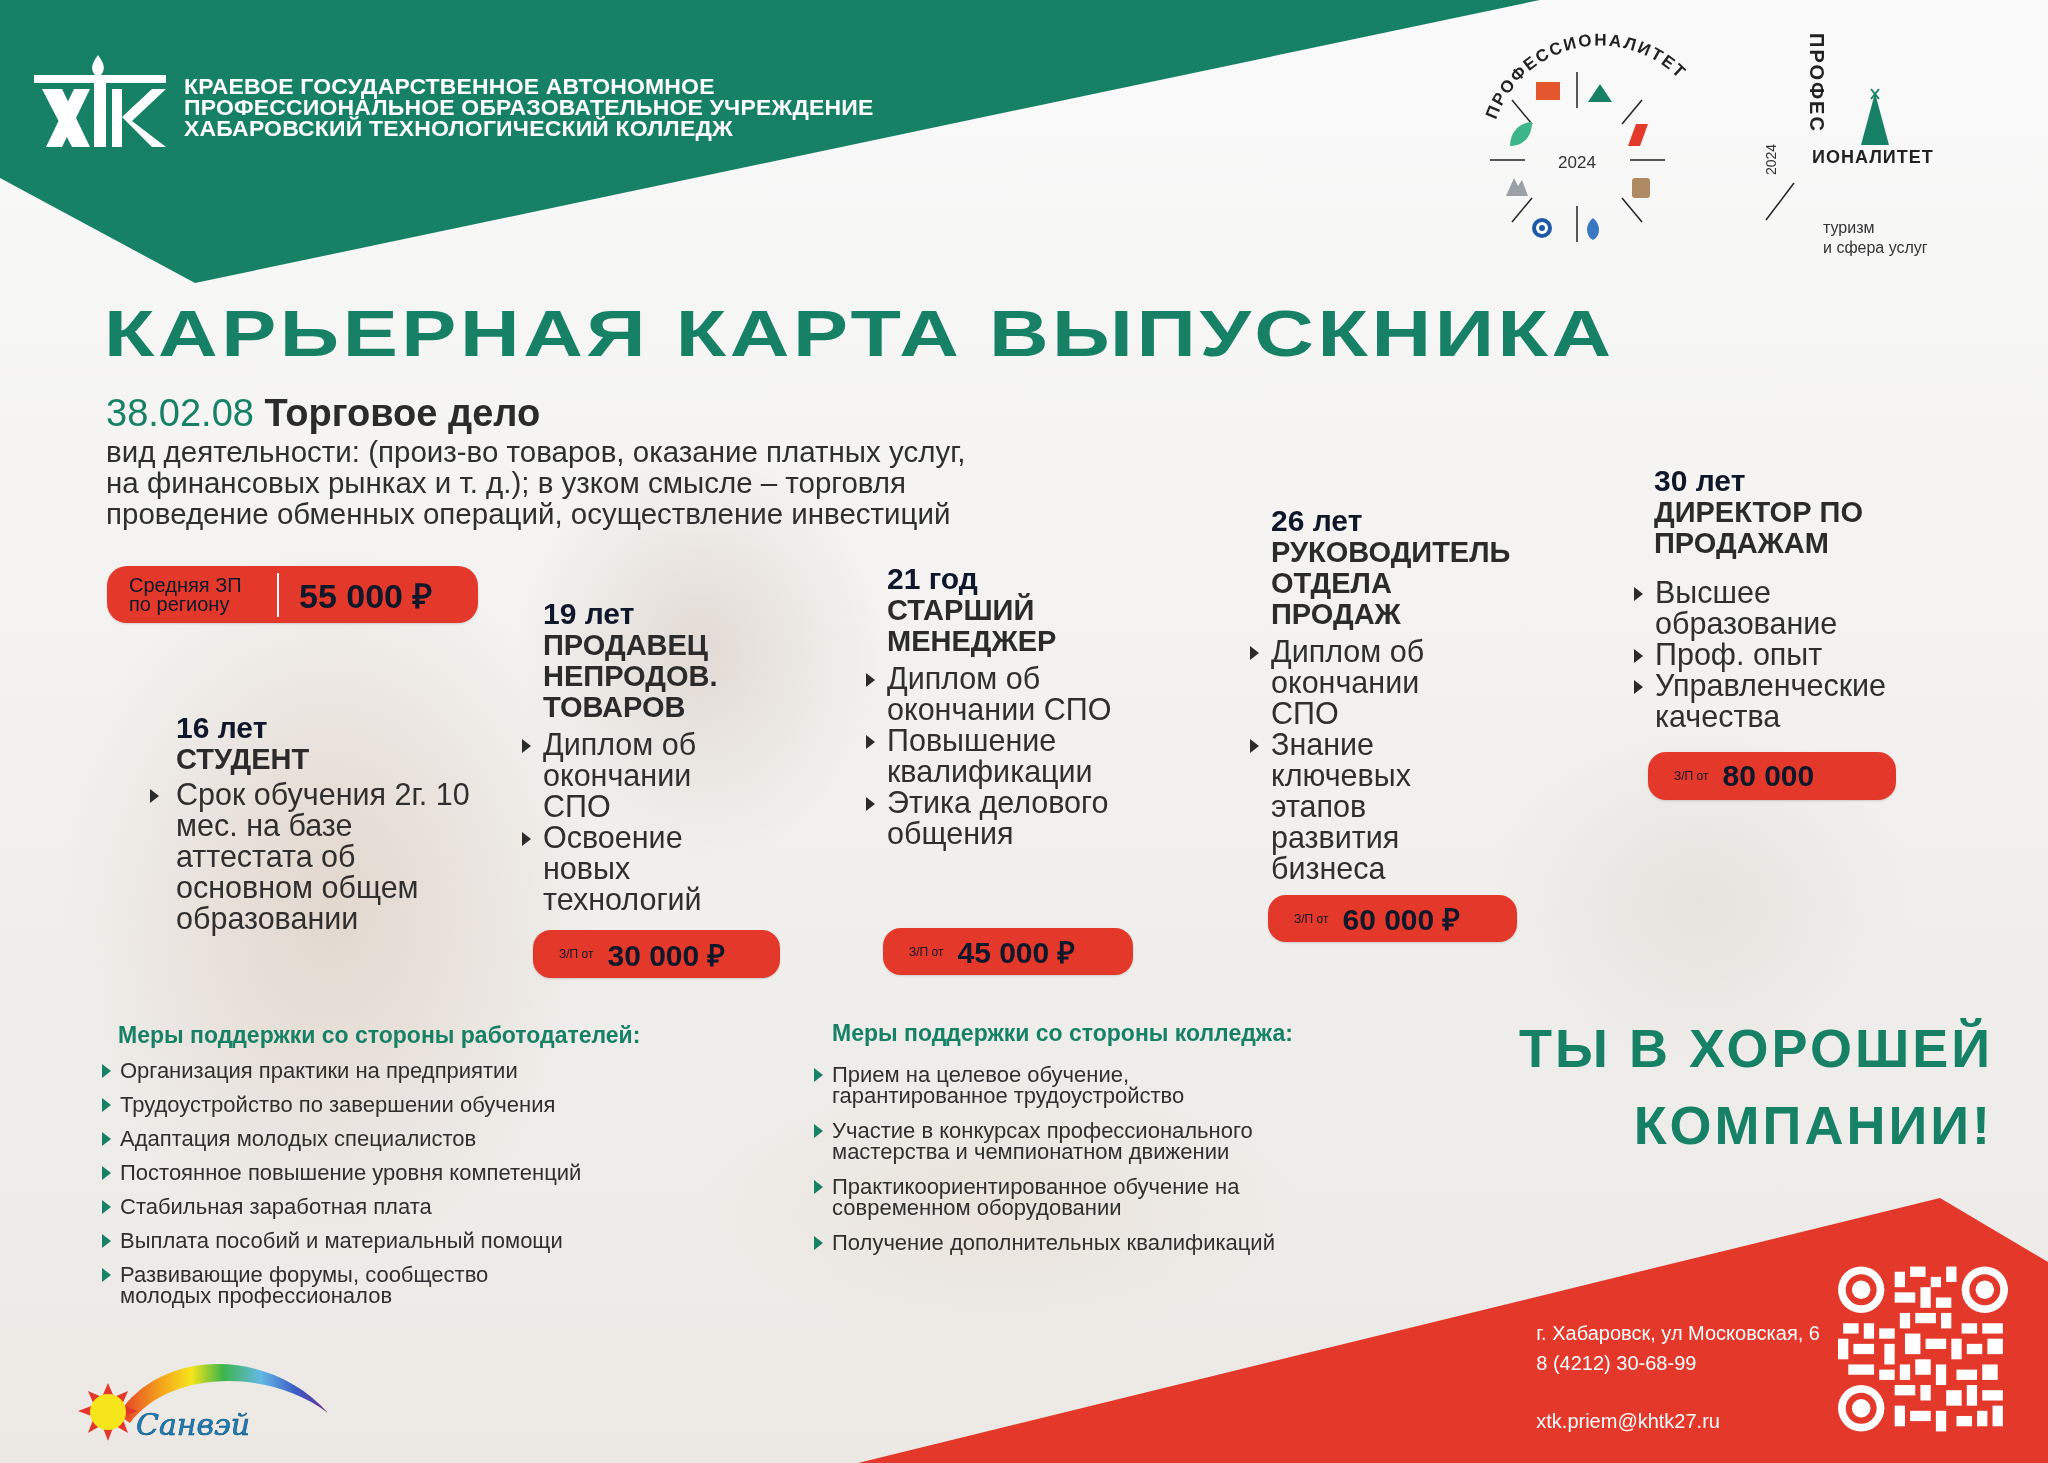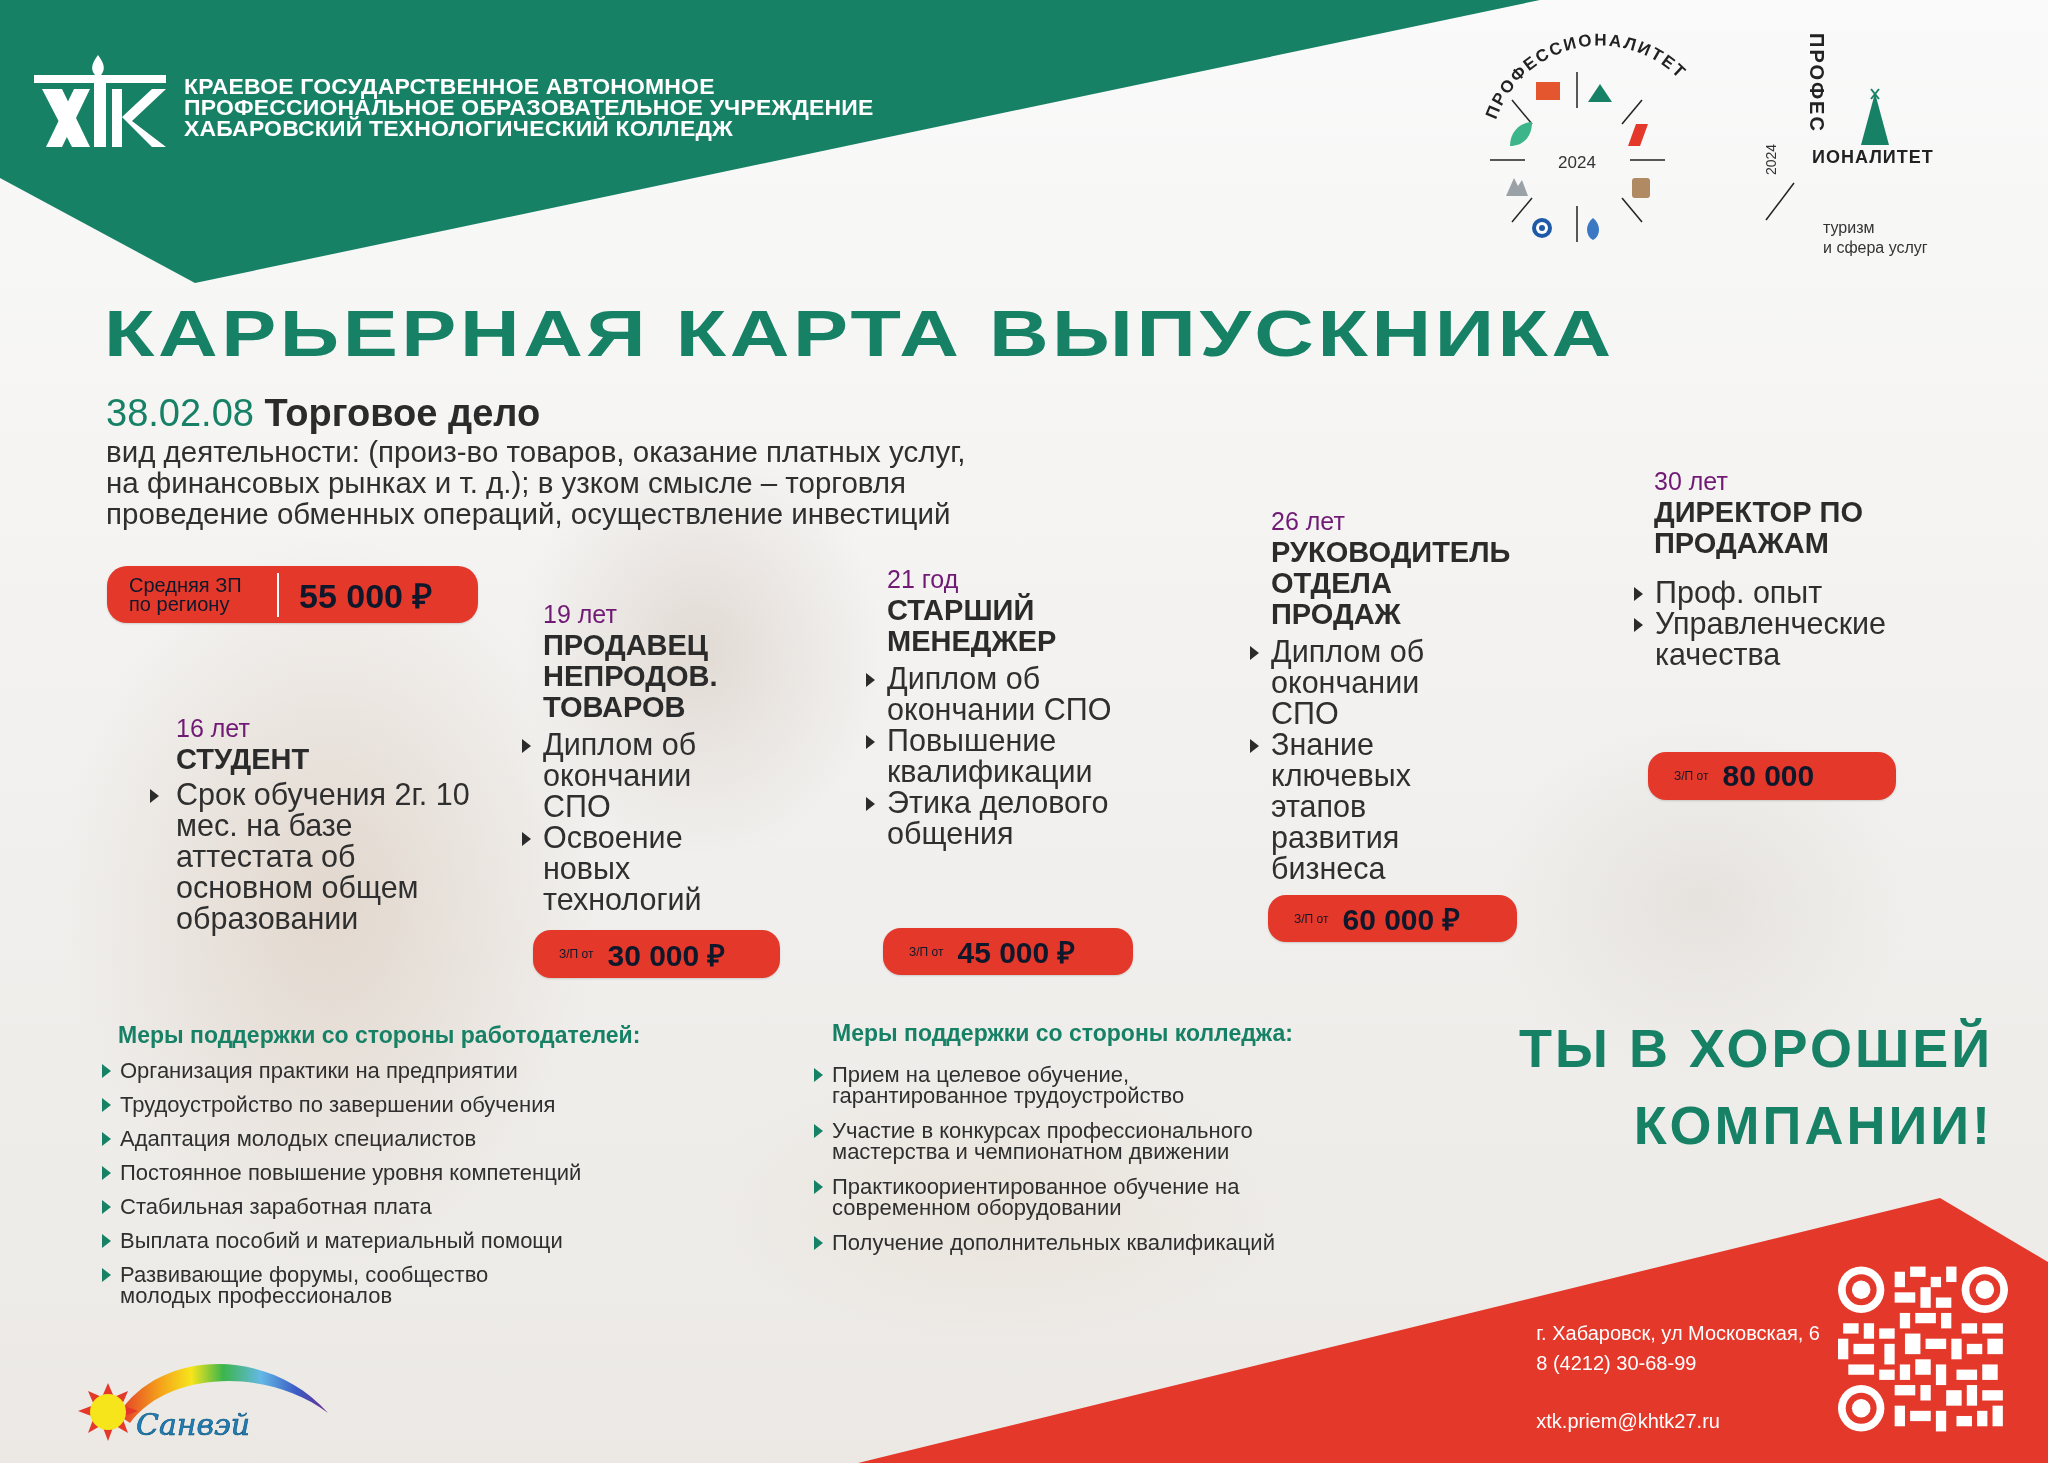--- a/index.html
+++ b/index.html
@@ -64,21 +64,21 @@
   }
   .pill .small { font-size: 12px; margin-left: 26px; margin-right: 14px; white-space: nowrap; }
   .pill .big { font-size: 30px; font-weight: bold; white-space: nowrap; }
 
   .avg-badge { left: 107px; top: 566px; width: 371px; height: 57px; border-radius: 20px; }
   .avg-badge .lbl { font-size: 20px; line-height: 19px; margin-left: 22px; width: 138px; }
   .avg-badge .sep { width: 2px; height: 44px; background: #fff; margin: 0 20px 0 10px; }
   .avg-badge .val { font-size: 34px; font-weight: bold; }
 
   .stage { position: absolute; font-family: "Liberation Sans", sans-serif; }
-  .stage .age { color: #701a75; font-weight: normal; font-size: 25px; line-height: 32px; }
+  .stage .age { color: #0f172a; font-weight: bold; font-size: 30px; line-height: 32px; }
   .stage .role { color: #2b2b2b; font-weight: bold; font-size: 29px; line-height: 31px; text-transform: uppercase; }
   .stage ul { list-style: none; margin-top: 6px; }
   .stage li {
     position: relative; padding-left: 25px;
     font-size: 30.5px; line-height: 31px; color: #2f2f2f;
   }
   .stage li::before {
     content: ""; position: absolute; left: 4px; top: 10px;
     border-left: 9px solid #2b2b2b; border-top: 7px solid transparent; border-bottom: 7px solid transparent;
   }
@@ -263,20 +263,21 @@
 <div class="pill" style="left:1268px; top:895px; width:249px; height:47px;">
   <span class="small">З/П от</span>
   <span class="big">60 000 ₽</span>
 </div>
 
 <div class="stage" style="left:1630px; top:465px; width:330px;">
   <div class="age" style="margin-left:24px;">30 лет</div>
   <div class="role" style="margin-left:24px;">ДИРЕКТОР ПО</div>
   <div class="role" style="margin-left:24px;">ПРОДАЖАМ</div>
   <ul style="margin-top:18px; width:300px;">
+    <li>Высшее образование</li>
     <li>Проф. опыт</li>
     <li>Управленческие качества</li>
   </ul>
 </div>
 <div class="pill" style="left:1648px; top:752px; width:248px; height:48px;">
   <span class="small">З/П от</span>
   <span class="big">80 000</span>
 </div>
 
 <div class="support sup-emp">

